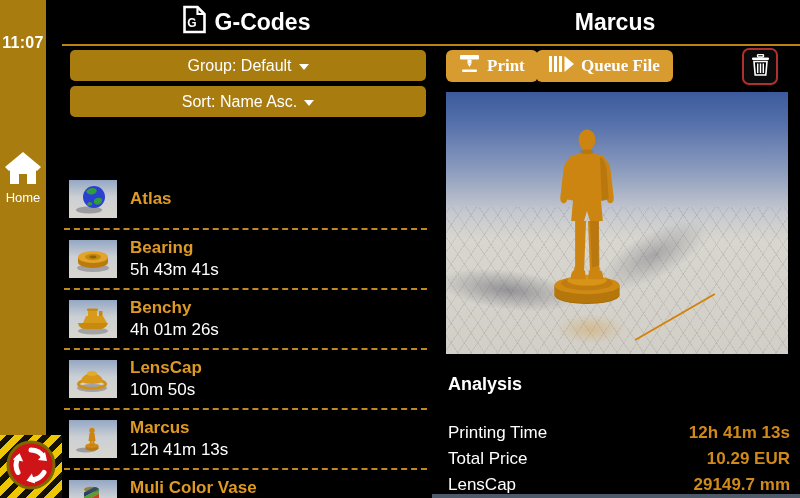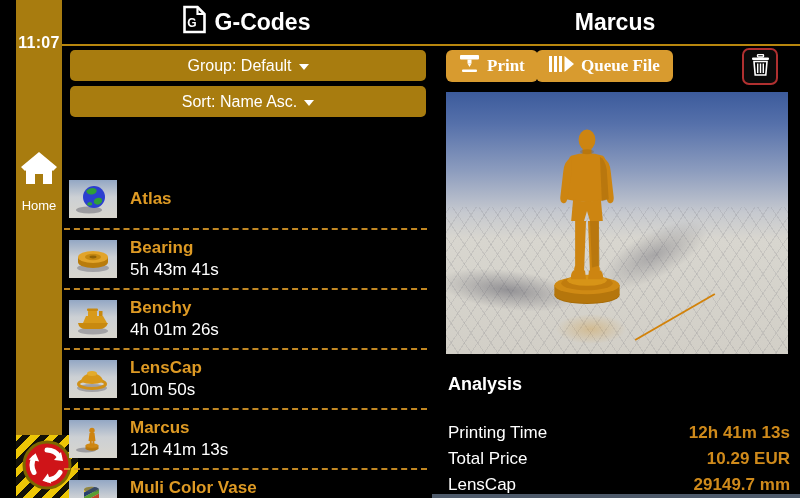--- a/index.html
+++ b/index.html
@@ -1,26 +1,26 @@
 <!DOCTYPE html>
 <html><head>
 <meta charset="utf-8">
 <style>
   * { margin:0; padding:0; box-sizing:border-box; }
   html,body { background:#000; }
   body { font-family:"Liberation Sans","DejaVu Sans",sans-serif; }
   .app { position:relative; width:800px; height:498px; background:#000; overflow:hidden; }
 
   
-  .sidebar { position:absolute; left:16px; top:0; width:46px; height:498px; background:#a87c0f; }
+  .sidebar { position:absolute; left:0; top:0; width:46px; height:498px; background:#a87c0f; }
   .clock { position:absolute; top:34px; left:0; width:100%; text-align:center;
            color:#fff; font-size:16px; font-weight:700; letter-spacing:.3px; }
   .home-nav { position:absolute; top:150px; left:0; width:100%; text-align:center; cursor:pointer; }
   .home-nav svg { display:block; margin:0 auto; }
-  .home-label { color:#fff; font-size:13px; margin-top:12px; }
+  .home-label { color:#fff; font-size:13px; margin-top:4px; }
   .estop { position:absolute; left:0; bottom:0; width:62px; height:63px;
            background:repeating-linear-gradient(-45deg,#131108 0 6px,#edc606 6px 13px);
            display:flex; align-items:center; justify-content:center; cursor:pointer; }
 
   
   .gold-rule { position:absolute; left:62px; right:0; top:44px; height:2px; background:#b8860e; }
   .panel-title { height:44px; display:flex; align-items:center; justify-content:center; gap:8px;
                  color:#fff; font-size:23px; font-weight:700; }
 
   

